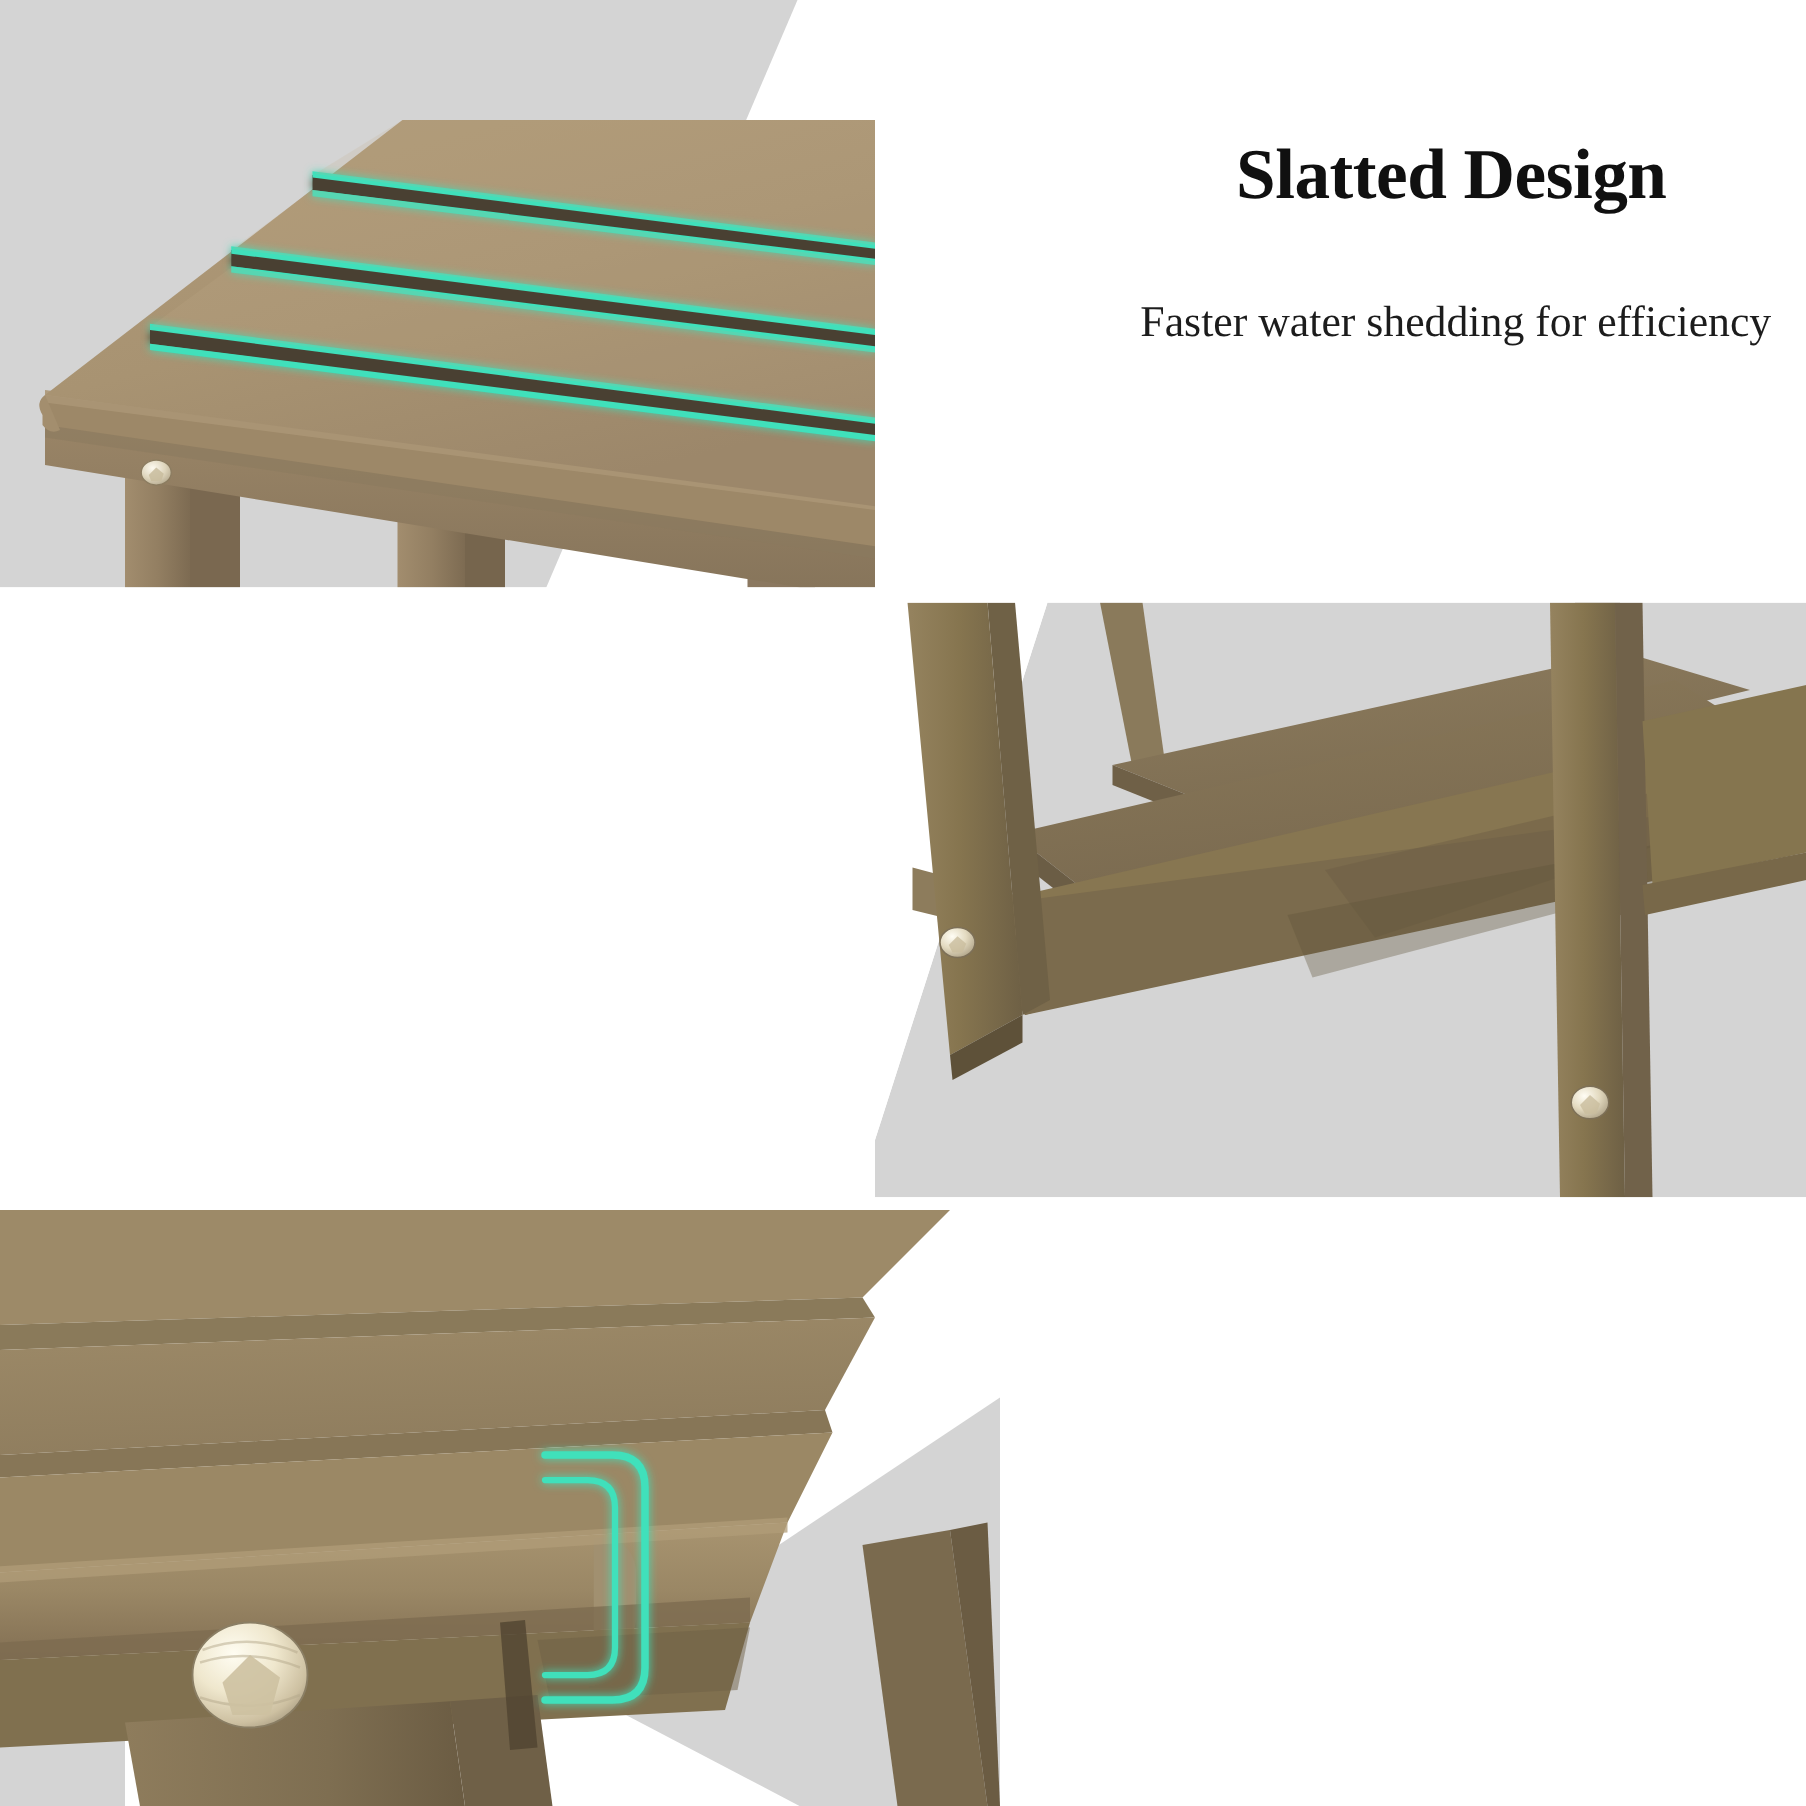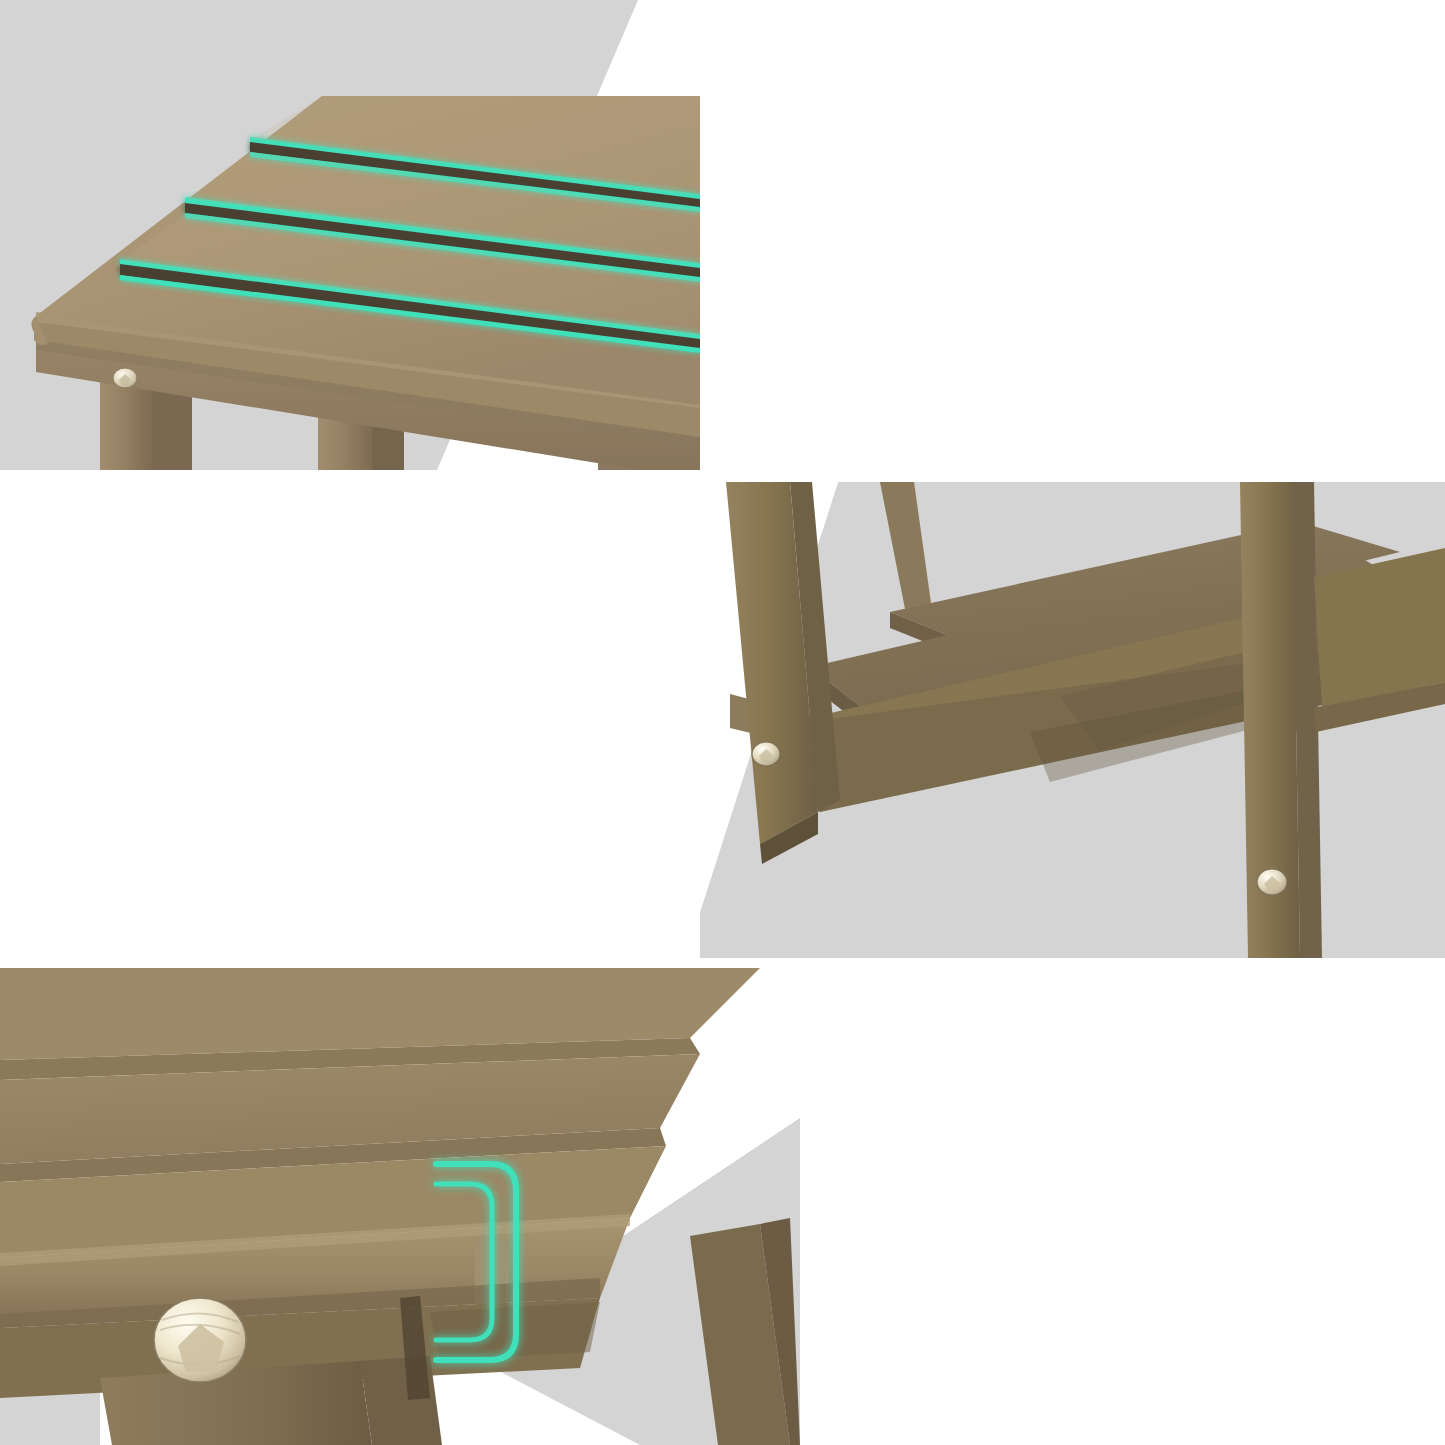--- a/index.html
+++ b/index.html
@@ -135,20 +135,24 @@
           <polygon points="185,214 700,280 700,336 121,261" fill="#c2ad8a"></polygon>
         </g>
 
         <path d="M36,316 q-8,6 -2,16 l0,8 q6,8 14,4 z" fill="#a38e6e"></path>
 
         <ellipse cx="125" cy="378" rx="12" ry="10" fill="url(#boltG)" stroke="#8b7c60" stroke-width="1"></ellipse>
         <polygon points="119,380 125,374 131,379 129,385 121,385" fill="#c8bc9e" opacity="0.85"></polygon>
       </svg>
     </div>
 
+    <div class="copy" id="copy-slatted">
+      <h2 class="headline">Slatted Design</h2>
+      <p class="sub">Faster water shedding for efficiency</p>
+    </div>
   </section>
 
   <div class="divider" id="divider-1"></div>
 
   <section class="panel" id="panel-double">
 
     <div class="art" id="art-double">
       <svg width="745" height="476" viewBox="0 0 745 476" xmlns="http://www.w3.org/2000/svg">
         <defs>
           <linearGradient id="shelfTop" x1="0" y1="0" x2="0.4" y2="1">

